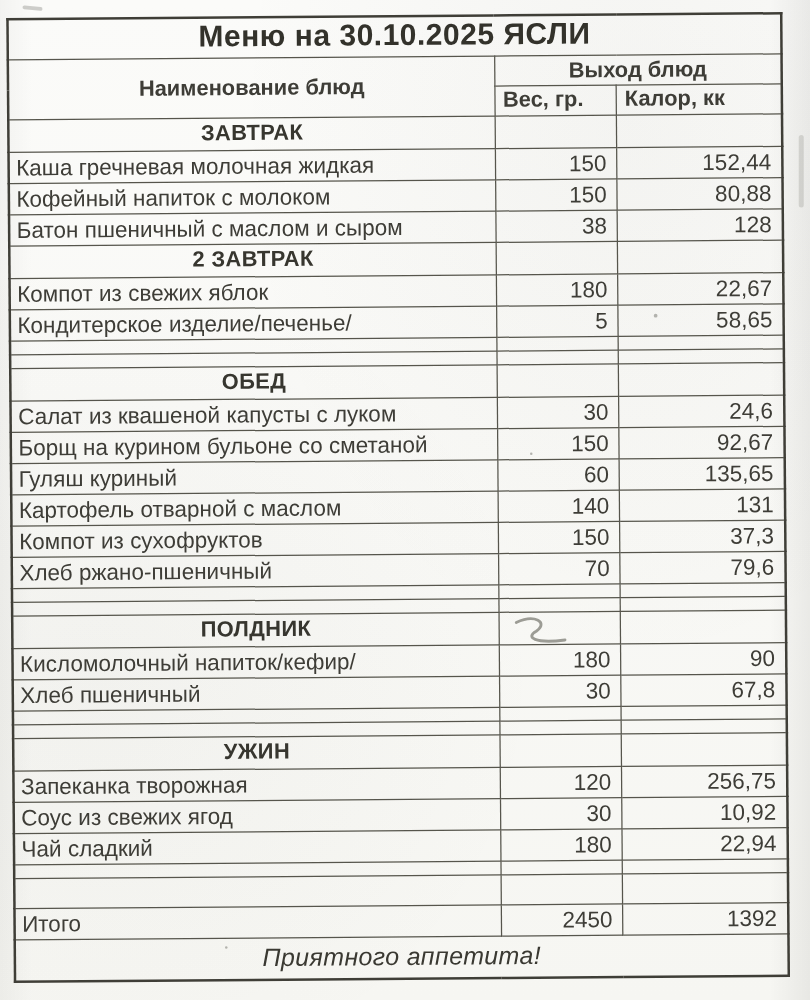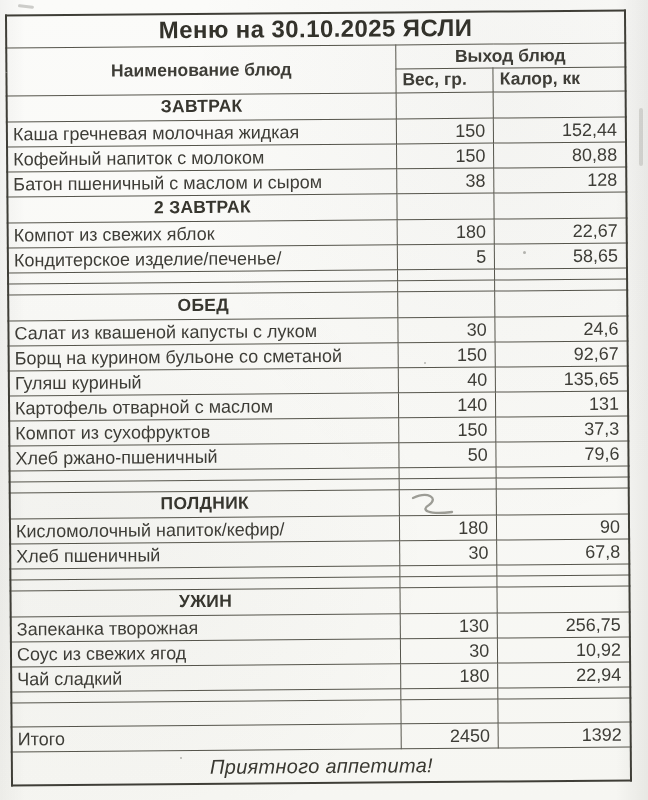--- a/index.html
+++ b/index.html
@@ -154,36 +154,36 @@
           <td class="num">30</td>
           <td class="num">24,6</td>
         </tr>
         <tr class="r-item">
           <td class="name">Борщ на курином бульоне со сметаной</td>
           <td class="num">150</td>
           <td class="num">92,67</td>
         </tr>
         <tr class="r-item">
           <td class="name">Гуляш куриный</td>
-          <td class="num">40</td>
+          <td class="num">60</td>
           <td class="num">135,65</td>
         </tr>
         <tr class="r-item">
           <td class="name">Картофель отварной с маслом</td>
           <td class="num">140</td>
           <td class="num">131</td>
         </tr>
         <tr class="r-item">
           <td class="name">Компот из сухофруктов</td>
           <td class="num">150</td>
           <td class="num">37,3</td>
         </tr>
         <tr class="r-item">
           <td class="name">Хлеб ржано-пшеничный</td>
-          <td class="num">50</td>
+          <td class="num">70</td>
           <td class="num">79,6</td>
         </tr>
         <tr class="r-empty">
           <td></td>
           <td></td>
           <td></td>
         </tr>
         <tr class="r-empty">
           <td></td>
           <td></td>
@@ -214,21 +214,21 @@
           <td></td>
           <td></td>
         </tr>
         <tr class="r-section">
           <td class="sec">УЖИН</td>
           <td class="num"></td>
           <td class="num"></td>
         </tr>
         <tr class="r-item">
           <td class="name">Запеканка творожная</td>
-          <td class="num">130</td>
+          <td class="num">120</td>
           <td class="num">256,75</td>
         </tr>
         <tr class="r-item">
           <td class="name">Соус из свежих ягод</td>
           <td class="num">30</td>
           <td class="num">10,92</td>
         </tr>
         <tr class="r-item">
           <td class="name">Чай сладкий</td>
           <td class="num">180</td>

